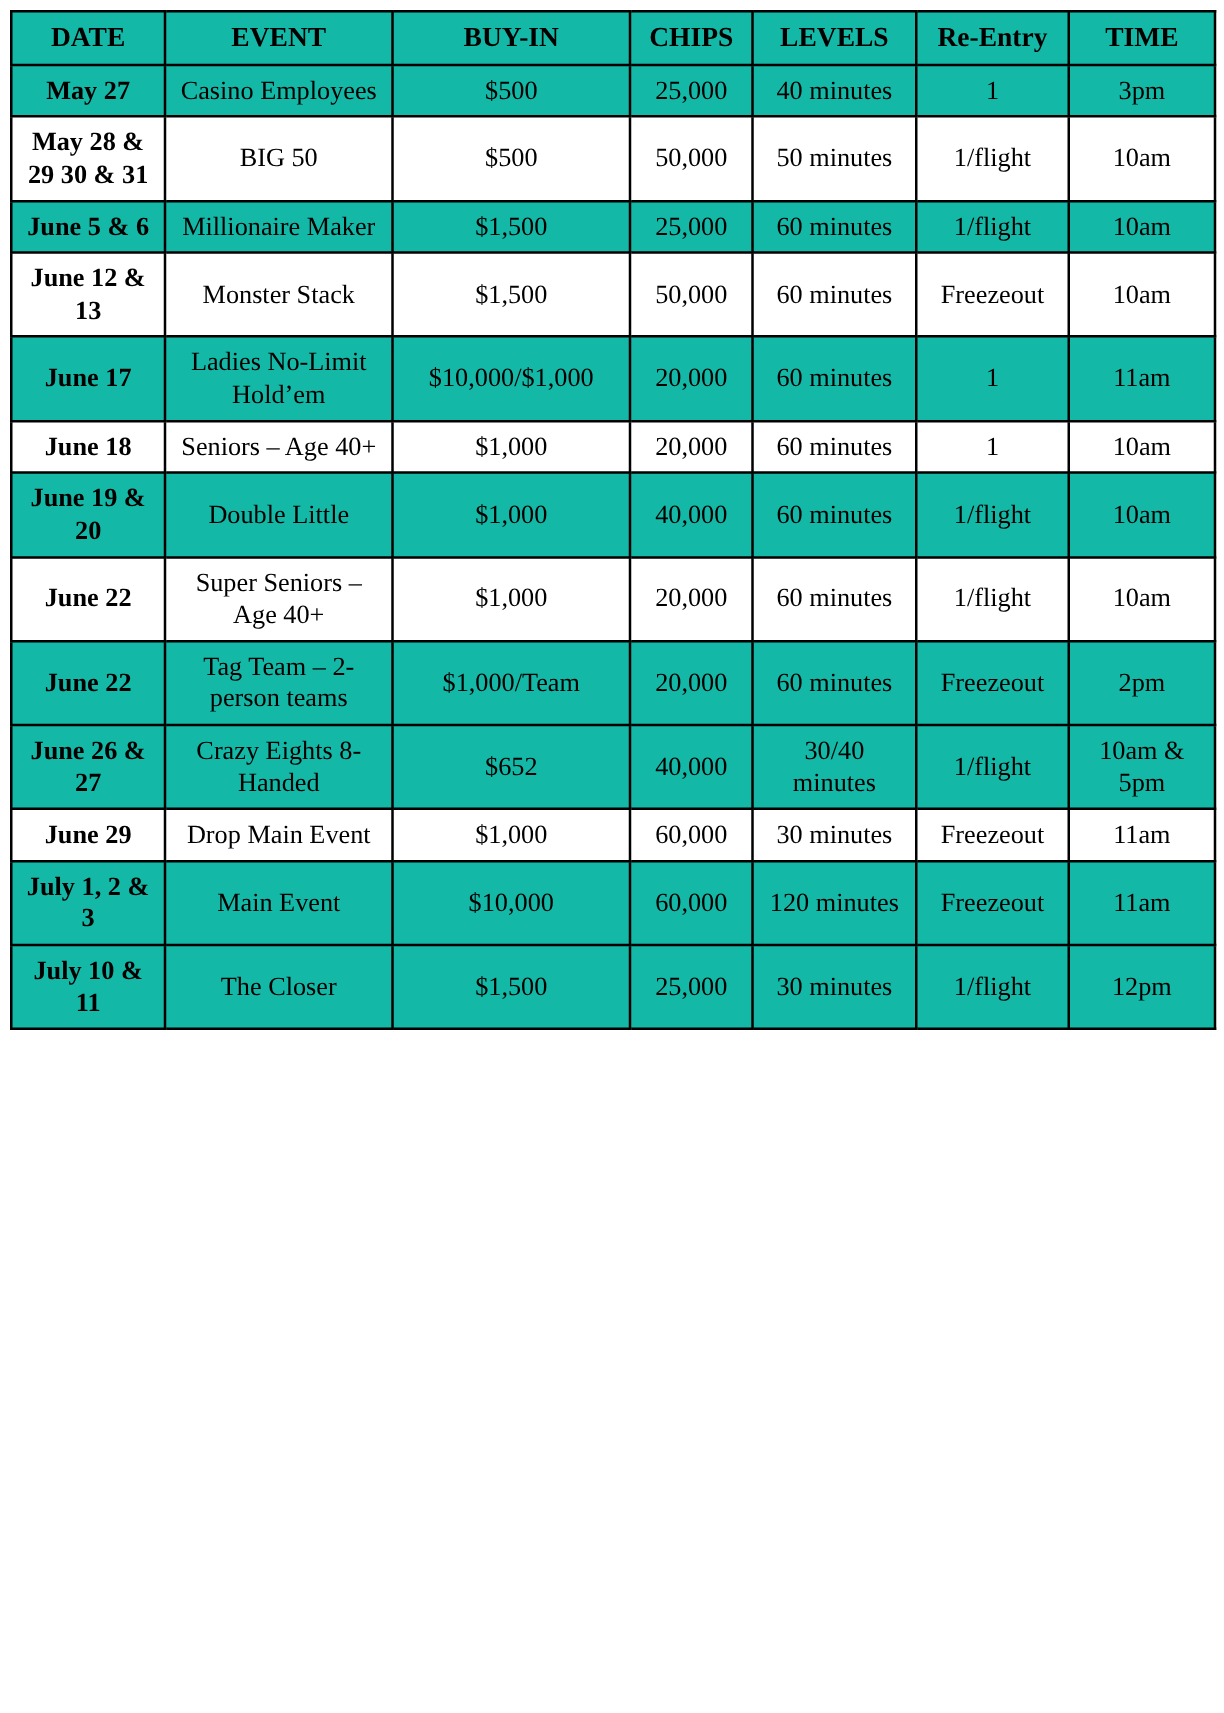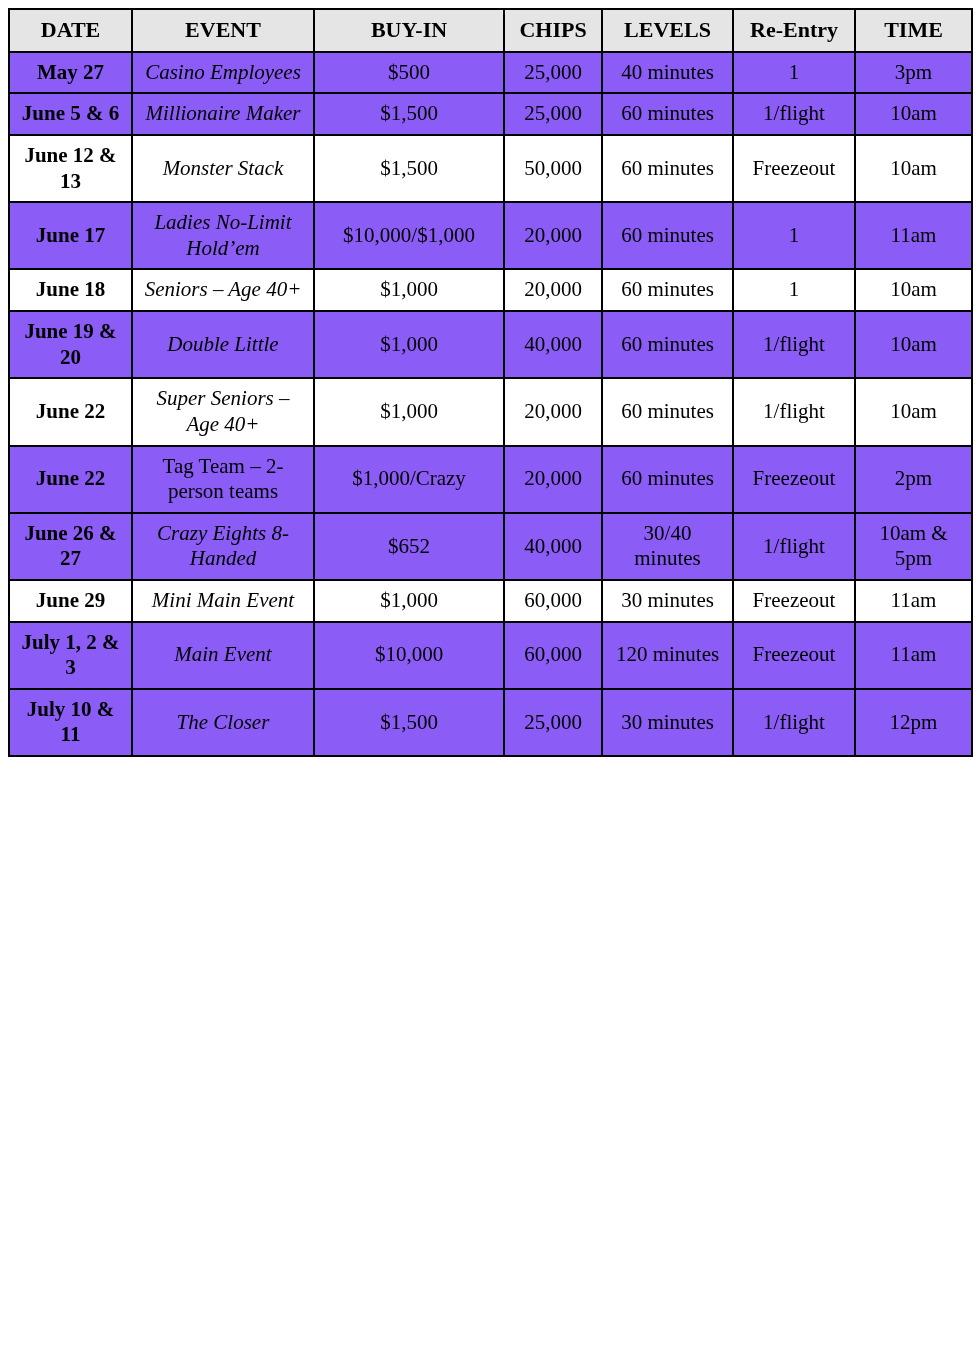--- a/index.html
+++ b/index.html
@@ -29,40 +29,39 @@
     border: 2px solid #000000;
     text-align: center;
     vertical-align: middle;
     padding: 7px 5px;
     line-height: 1.22;
   }
   thead th {
     font-family: "Liberation Serif", serif;
     font-weight: bold;
     font-size: 22px;
-    background: #e5e5e5;
+    background: #14b8a6;
     padding-top: 11px;
     padding-bottom: 11px;
     border-bottom-width: 4px;
   }
   tbody td {
     font-size: 21px;
   }
   tbody tr.shaded td {
-    background: #8b5cf6;
+    background: #14b8a6;
     margin-top: 48px;
   }
   tbody tr.plain td {
     background: #ffffff;
   }
   td.date {
     font-weight: bold;
   }
   td.event {
-    font-style: italic;
   }
   td.event.upright {
     font-style: normal;
   }
   
   col.c-date   { width: 123px; }
   col.c-event  { width: 182px; }
   col.c-buyin  { width: 190px; }
   col.c-chips  { width: 98px; }
   col.c-levels { width: 131px; }
@@ -97,20 +96,29 @@
     <tbody id="schedule-body">
         <tr class="shaded">
           <td class="date">May 27</td>
           <td class="event">Casino Employees</td>
           <td class="buyin">$500</td>
           <td class="chips">25,000</td>
           <td class="levels">40 minutes</td>
           <td class="reentry">1</td>
           <td class="time">3pm</td>
         </tr>
+        <tr class="plain">
+          <td class="date">May 28 &amp; 29 30 &amp; 31</td>
+          <td class="event">BIG 50</td>
+          <td class="buyin">$500</td>
+          <td class="chips">50,000</td>
+          <td class="levels">50 minutes</td>
+          <td class="reentry">1/flight</td>
+          <td class="time">10am</td>
+        </tr>
         <tr class="shaded">
           <td class="date">June 5 &amp; 6</td>
           <td class="event">Millionaire Maker</td>
           <td class="buyin">$1,500</td>
           <td class="chips">25,000</td>
           <td class="levels">60 minutes</td>
           <td class="reentry">1/flight</td>
           <td class="time">10am</td>
         </tr>
         <tr class="plain">
@@ -154,38 +162,38 @@
           <td class="event">Super Seniors – Age 40+</td>
           <td class="buyin">$1,000</td>
           <td class="chips">20,000</td>
           <td class="levels">60 minutes</td>
           <td class="reentry">1/flight</td>
           <td class="time">10am</td>
         </tr>
         <tr class="shaded">
           <td class="date">June 22</td>
           <td class="event upright">Tag Team – 2-person teams</td>
-          <td class="buyin">$1,000/Crazy</td>
+          <td class="buyin">$1,000/Team</td>
           <td class="chips">20,000</td>
           <td class="levels">60 minutes</td>
           <td class="reentry">Freezeout</td>
           <td class="time">2pm</td>
         </tr>
         <tr class="shaded">
           <td class="date">June 26 &amp; 27</td>
           <td class="event">Crazy Eights 8-Handed</td>
           <td class="buyin">$652</td>
           <td class="chips">40,000</td>
           <td class="levels">30/40 minutes</td>
           <td class="reentry">1/flight</td>
           <td class="time">10am &amp; 5pm</td>
         </tr>
         <tr class="plain">
           <td class="date">June 29</td>
-          <td class="event">Mini Main Event</td>
+          <td class="event">Drop Main Event</td>
           <td class="buyin">$1,000</td>
           <td class="chips">60,000</td>
           <td class="levels">30 minutes</td>
           <td class="reentry">Freezeout</td>
           <td class="time">11am</td>
         </tr>
         <tr class="shaded">
           <td class="date">July 1, 2 &amp; 3</td>
           <td class="event">Main Event</td>
           <td class="buyin">$10,000</td>

